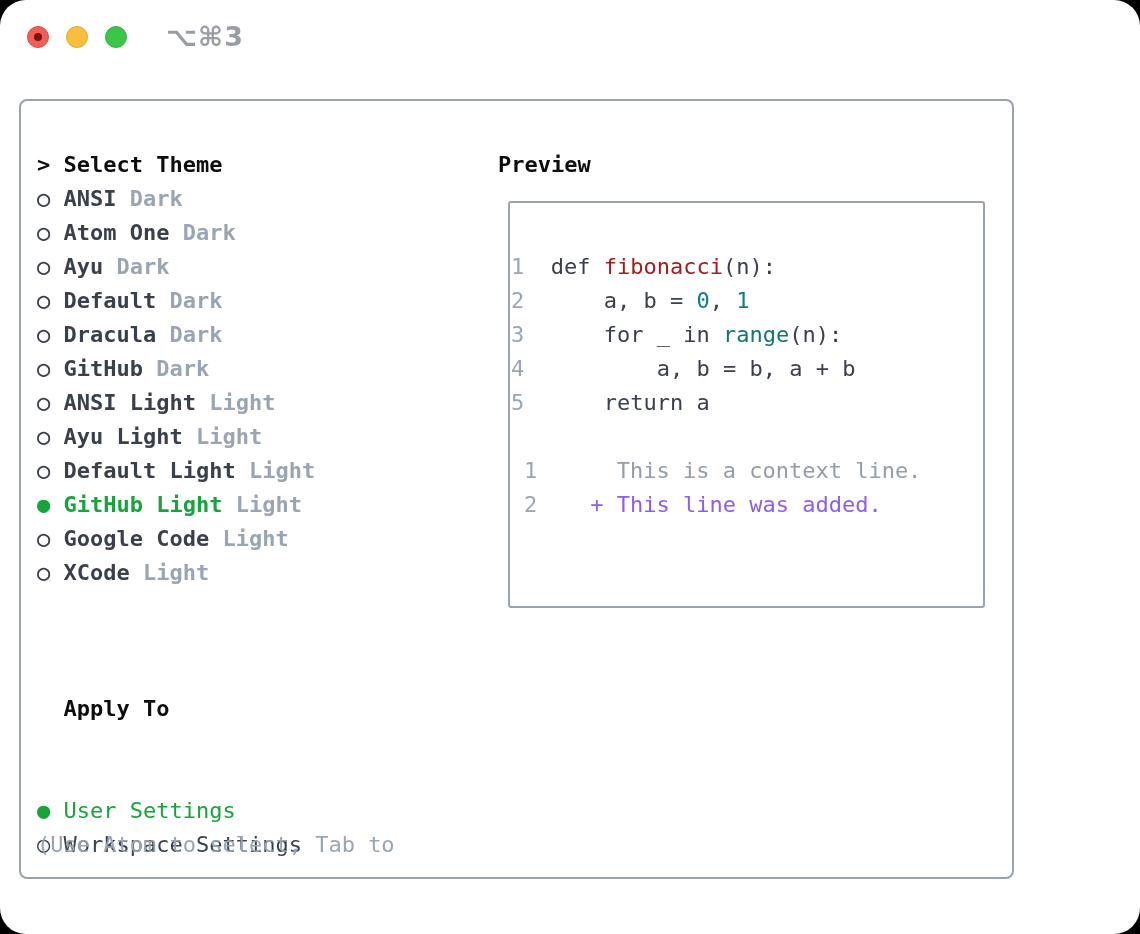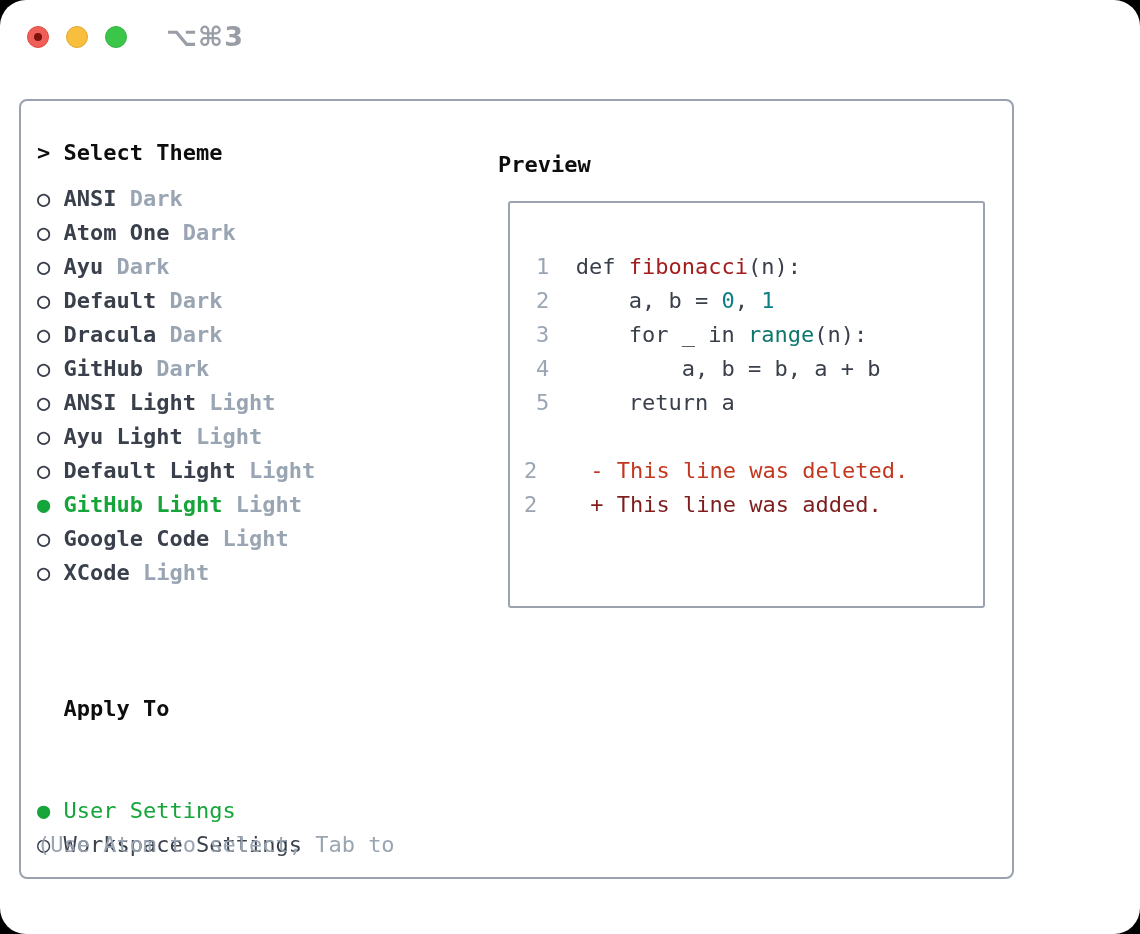--- a/index.html
+++ b/index.html
@@ -25,42 +25,42 @@
     box-sizing:border-box;border:2px solid #99a2ae;border-radius:8px;background:#fff;
   }
   
   .mono{font-size:22px;line-height:34px;white-space:pre;}
   .row{height:34px;}
   .hdr{font-weight:700;color:#0d0d0d;}
   .dark{color:#3a404b;}
   .muted{color:#9aa5b3;}
   .green{color:#16a53a;}
   .abs{position:absolute;}
-  #select-header{left:37px;top:136px;}
+  #select-header{left:37px;top:148px;}
   #select-header .lbl{padding-left:1ch;}
   #theme-list{left:37px;top:182px;font-weight:bold;}
   #apply-block{left:37px;top:624px;}
   #apply-header{padding-left:2ch;}
   #hint-block{left:37px;top:760px;}
   #preview-header{left:498px;top:148px;}
   
   #preview-box{
     position:absolute;left:508px;top:201px;width:477px;height:407px;
     box-sizing:border-box;border:2px solid #9aa3ae;border-radius:3px;background:#fff;
   }
-  #code-block{position:absolute;left:536px;top:250px;}
+  #code-block{position:absolute;left:511px;top:250px;}
   #diff-block{position:absolute;left:524px;top:454px;}
   .tk-num{color:#9aa5b3;}
   .tk-plain{color:#3a404b;}
   .tk-func{color:#a51c1c;}
   .tk-number{color:#0d7e85;}
   .tk-builtin{color:#0f766e;}
   .tk-ctx{color:#939ca7;}
   .tk-del{color:#c4371f;}
-  .tk-add{color:#7f1d1d;}
+  .tk-add{color:#8b5cf6;}
 </style>
 </head>
 <body>
 
 <div class="window">
 
   <div class="traffic red">
       <span class="dot"></span>
     </div>
   <div class="traffic yellow"></div>
@@ -79,15 +79,15 @@
   </div>
 
   <div class="abs mono muted" id="hint-block">
     <div class="row">(Use Atom to select, Tab to</div>
     <div class="row">change focus)</div>
   </div>
 
   <div class="abs mono hdr" id="preview-header">Preview</div>
   <div id="preview-box"></div>
   <div class="abs mono" id="code-block"><div class="row"><span class="tk-num">1  </span><span class="tk-plain">def </span><span class="tk-func">fibonacci</span><span class="tk-plain">(n):</span></div><div class="row"><span class="tk-num">2  </span><span class="tk-plain">    a, b = </span><span class="tk-number">0</span><span class="tk-plain">, </span><span class="tk-number">1</span></div><div class="row"><span class="tk-num">3  </span><span class="tk-plain">    for _ in </span><span class="tk-builtin">range</span><span class="tk-plain">(n):</span></div><div class="row"><span class="tk-num">4  </span><span class="tk-plain">        a, b = b, a + b</span></div><div class="row"><span class="tk-num">5  </span><span class="tk-plain">    return a</span></div></div>
-  <div class="abs mono" id="diff-block"><div class="row"><span class="tk-num">2  </span><span class="tk-del">  - This line was deleted.</span></div><div class="row"><span class="tk-num">2  </span><span class="tk-add">  + This line was added.</span></div></div>
+  <div class="abs mono" id="diff-block"><div class="row"><span class="tk-num">1  </span><span class="tk-ctx">    This is a context line.</span></div><div class="row"><span class="tk-num">2  </span><span class="tk-add">  + This line was added.</span></div></div>
 
 </div>
 
 </body></html>

